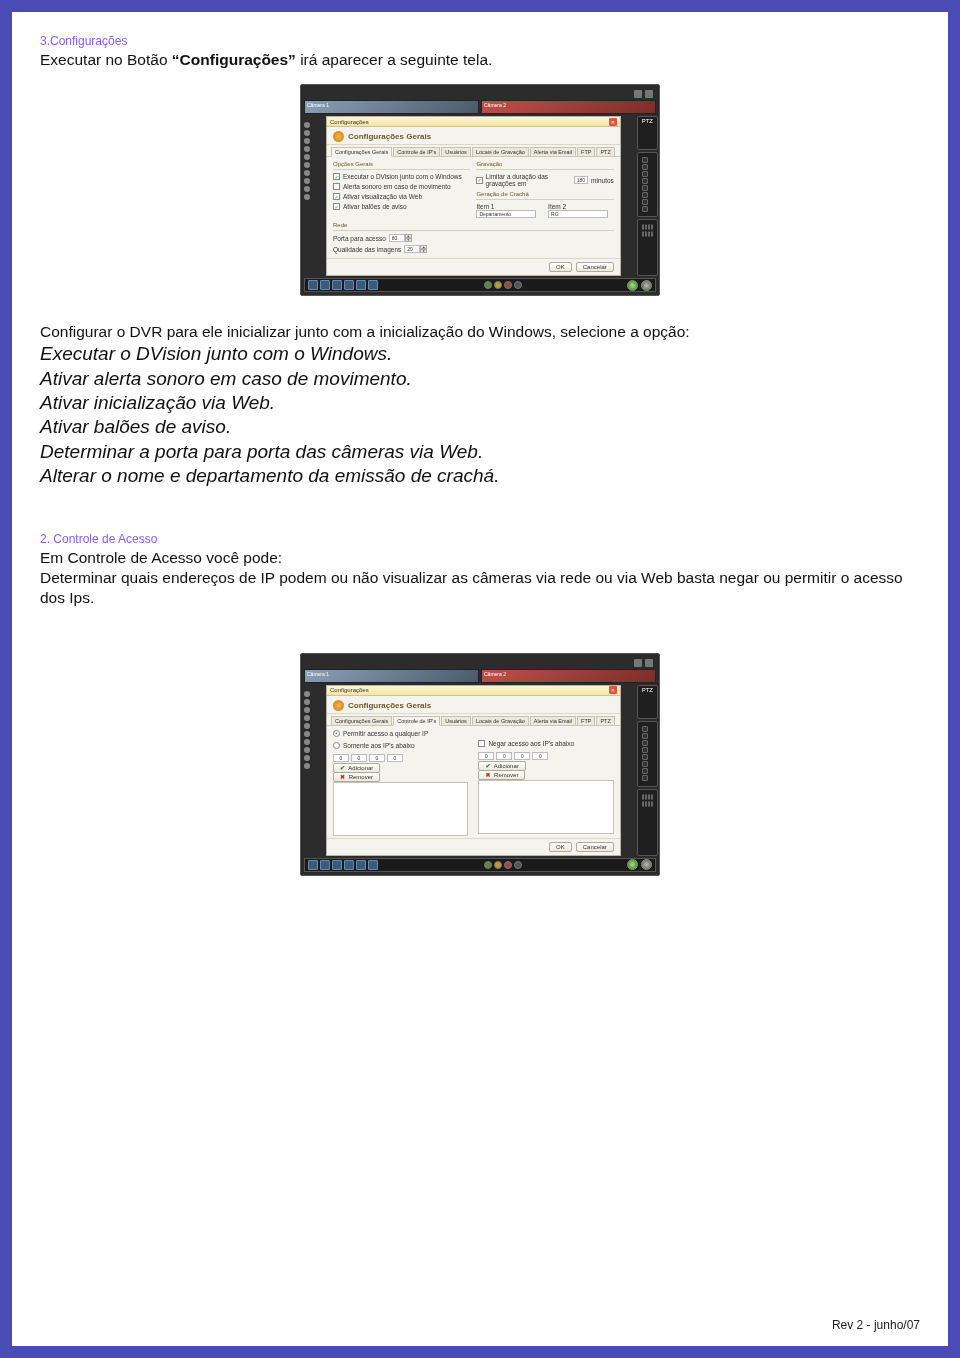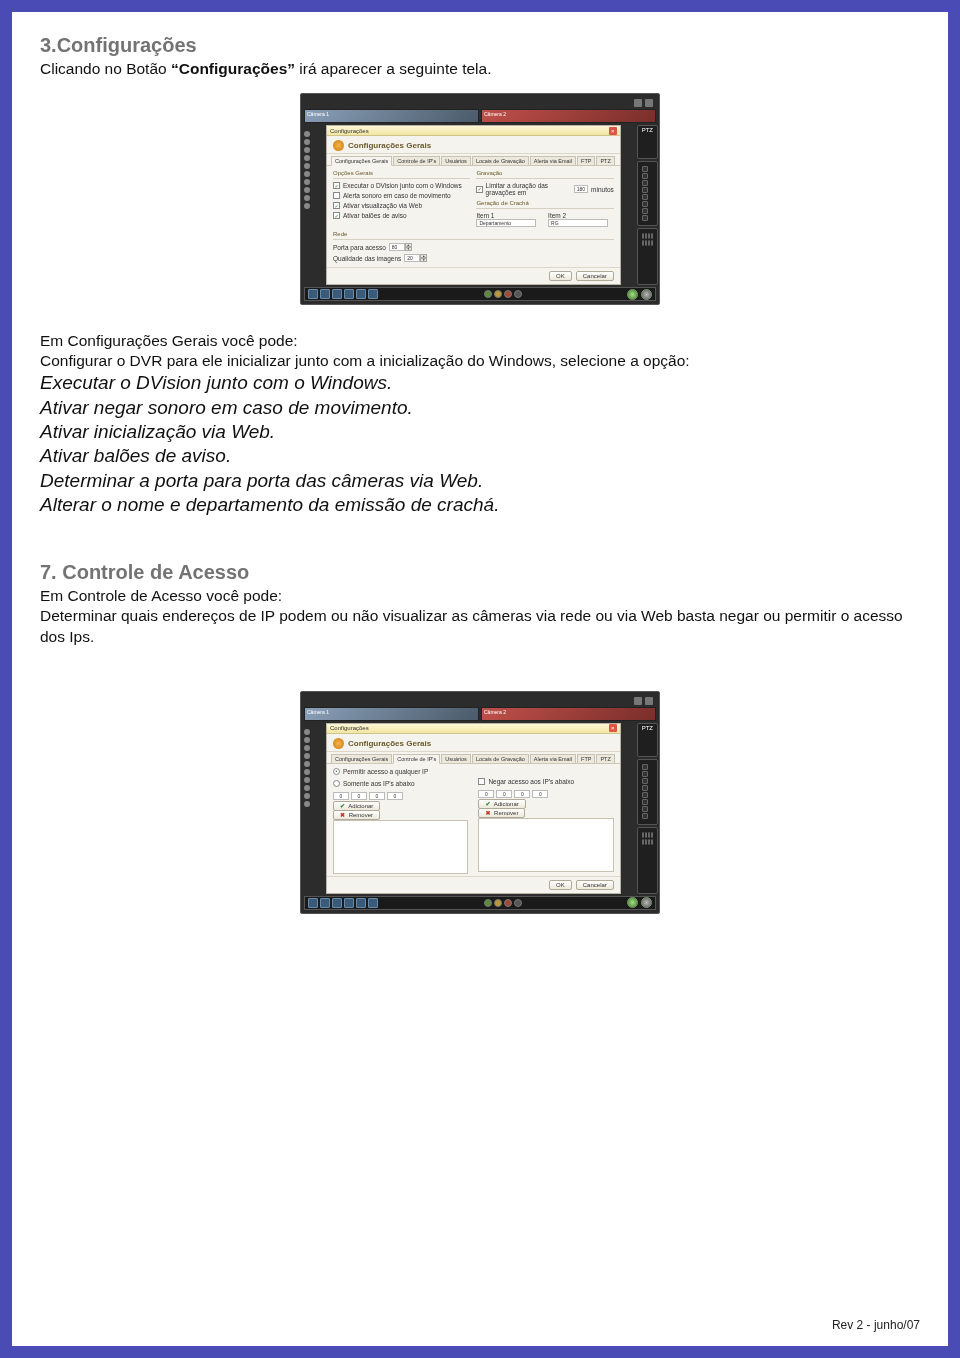--- a/index.html
+++ b/index.html
@@ -11,24 +11,24 @@
   }
   .page {
     background: #fff;
     width: 100%;
     height: 100%;
     padding: 22px 28px 18px 28px;
     position: relative;
     color: #222;
   }
   .h-section {
-    font-weight: bold;
-    font-size: 20px;
+    font-weight: normal;
+    font-size: 12px;
     margin-bottom: 2px;
-    color: #737373;
+    color: #8b5cf6;
   }
   .body-text {
     font-size: 15.5px;
     line-height: 1.3;
     color: #111;
   }
   .italic-block {
     font-style: italic;
     font-size: 19px;
     line-height: 1.28;
@@ -183,21 +183,21 @@
   .left-dots{width:8px;display:flex;flex-direction:column;gap:2px;padding-top:6px;}
   .ld{width:6px;height:6px;border-radius:50%;background:#888;}
 </style>
 </head>
 <body>
 
 <div class="page">
 
   <div class="h-section">3.Configurações</div>
   <div class="body-text">
-    <span>Clicando no Botão </span><b>“Configurações”</b><span> irá aparecer a seguinte tela.</span>
+    <span>Executar no Botão </span><b>“Configurações”</b><span> irá aparecer a seguinte tela.</span>
   </div>
 
   <div class="sshot-wrap">
     <div class="app-shell">
       <div class="app-titlebar">
         <div class="tb-btn"></div>
         <div class="tb-btn"></div>
       </div>
       <div class="cam-strip">
         <div class="cam-thumb">Câmera 1</div>
@@ -353,33 +353,32 @@
             <div class="bbar-circ"></div>
           </div>
         <div class="bbar-right">
             <div class="bbar-badge grn"></div>
             <div class="bbar-badge gry"></div>
           </div>
       </div>
     </div>
   </div>
 
-  <div class="body-text">Em Configurações Gerais você pode:</div>
   <div class="body-text">Configurar o DVR para ele inicializar junto com a inicialização do Windows, selecione a opção:</div>
   <div class="italic-block">
     <div>Executar o DVision junto com o Windows.</div>
-    <div>Ativar negar  sonoro em caso de movimento.</div>
+    <div>Ativar alerta  sonoro em caso de movimento.</div>
     <div>Ativar inicialização via Web.</div>
     <div>Ativar balões de aviso.</div>
     <div>Determinar a porta para porta das câmeras via Web.</div>
     <div>Alterar o nome e departamento da emissão de crachá.</div>
   </div>
 
   <div style="height:44px;"></div>
-  <div class="h-section">7. Controle de Acesso</div>
+  <div class="h-section">2. Controle de Acesso</div>
   <div class="body-text">Em Controle de Acesso você pode:</div>
   <div class="body-text">Determinar quais endereços de IP podem ou não visualizar as câmeras via rede ou via Web basta negar ou permitir o acesso dos Ips.</div>
 
   <div class="sshot-wrap" style="margin-top:44px;">
     <div class="app-shell">
       <div class="app-titlebar">
         <div class="tb-btn"></div>
         <div class="tb-btn"></div>
       </div>
       <div class="cam-strip">

